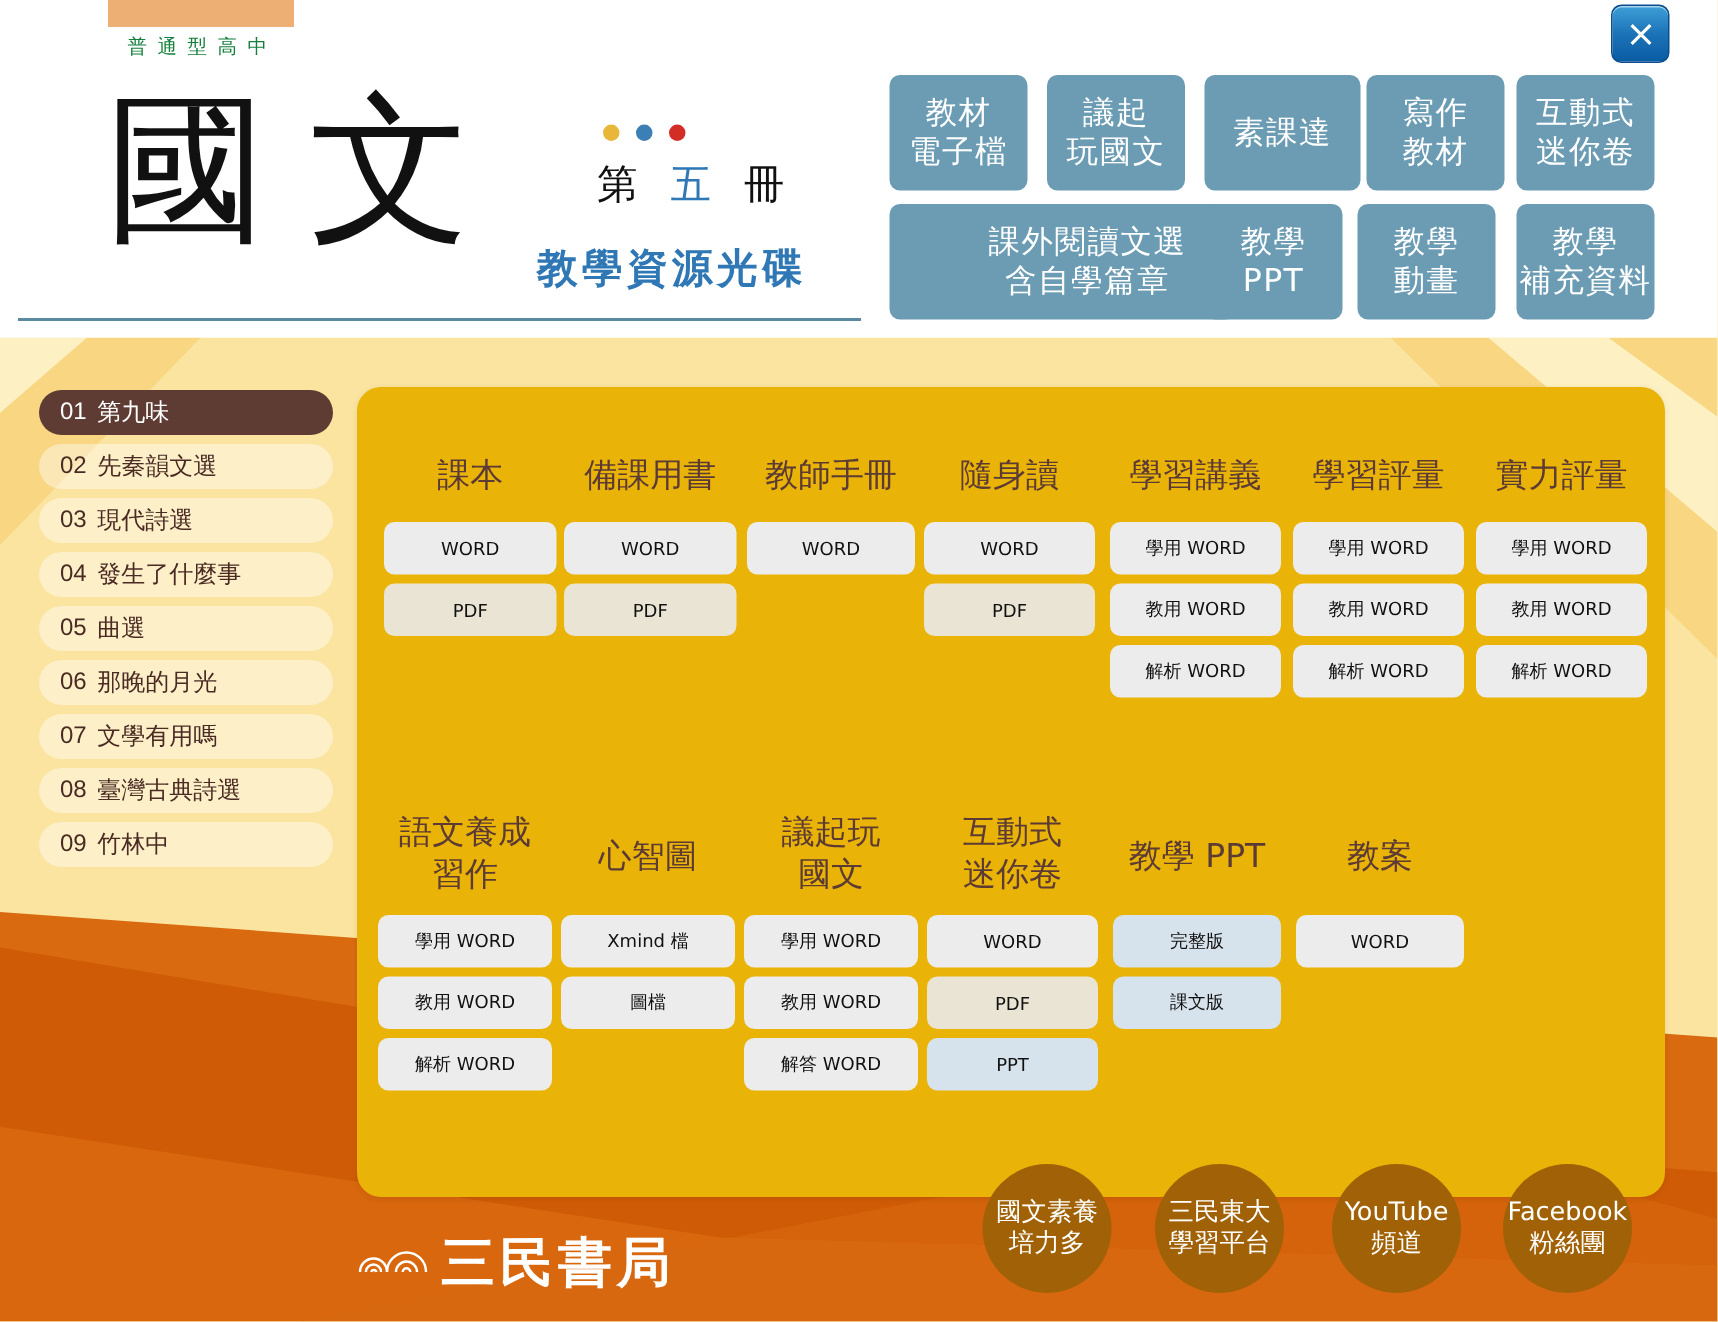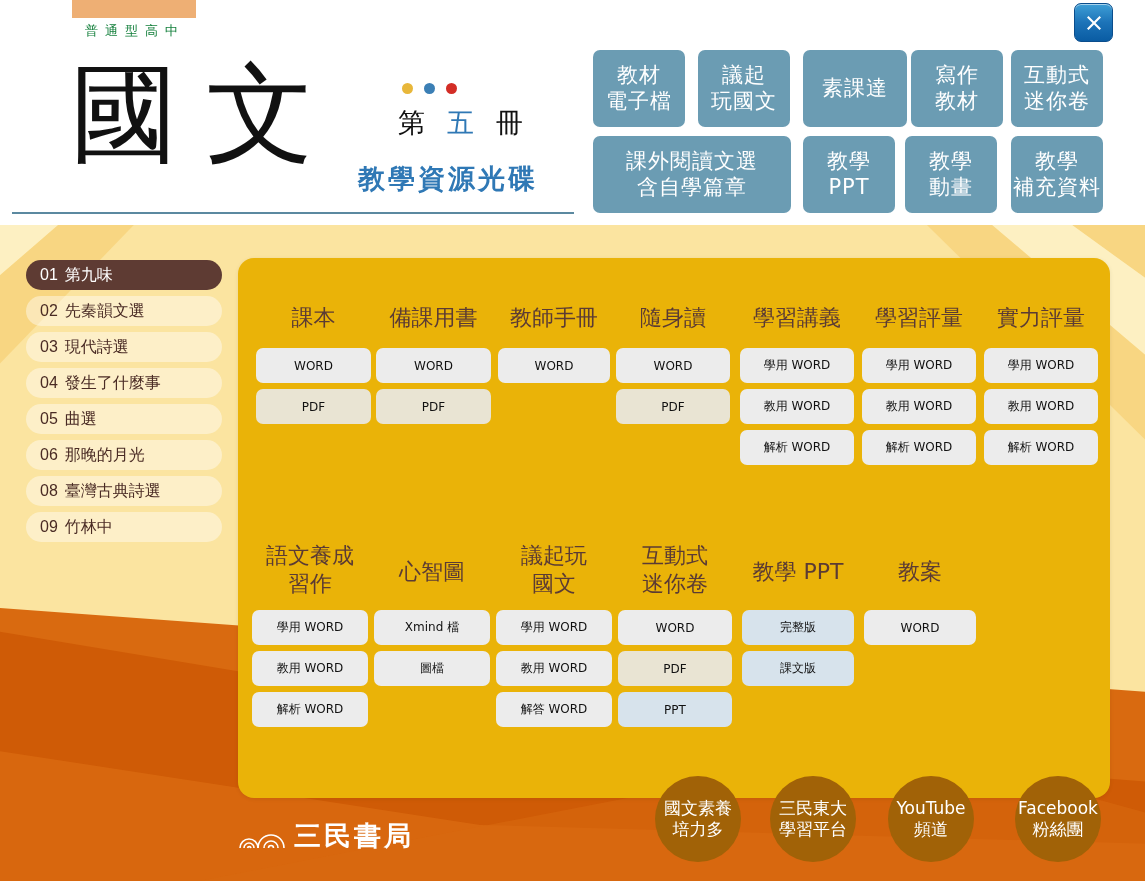--- a/index.html
+++ b/index.html
@@ -78,21 +78,21 @@
       font-size:12px;color:#111;margin-bottom:6px;cursor:pointer;white-space:nowrap;
       font-family:"DejaVu Sans","Liberation Sans",sans-serif;}
   .fb.word{background:#ececec;}
   .fb.pdf{background:#e9e4d3;}
   .fb.ppt{background:#d7e3ec;}
 
   
   .footer{position:absolute;left:0;top:760px;width:1145px;height:121px;z-index:12;}
   .logo{position:absolute;left:238px;top:58px;width:200px;height:40px;color:#fff;}
   .logo .arches{position:absolute;left:0;top:8px;}
-  .logo .name{position:absolute;left:56px;top:0px;font-size:27px;letter-spacing:3px;
+  .logo .name{position:absolute;left:56px;top:0px;font-size:36px;letter-spacing:3px;
      font-family:"DejaVu Serif","Liberation Serif",serif;font-weight:700;color:#fff;white-space:nowrap;}
 
   .circles{position:absolute;left:655px;top:16px;width:460px;height:100px;}
   .circ{position:absolute;width:86px;height:86px;border-radius:50%;background:#a16207;
     color:#fff;display:flex;flex-direction:column;align-items:center;justify-content:center;
     font-size:17px;line-height:1.25;cursor:pointer;text-align:center;
     font-family:"DejaVu Sans","Liberation Sans",sans-serif;}
   .circ span{display:block;white-space:nowrap;}
 </style>
 </head>
@@ -164,21 +164,21 @@
           <span>素課達</span>
         </div>
         <div class="tb" style="left: 318px; top: 0px; width: 92px; height: 77px;">
           <span>寫作</span>
           <span>教材</span>
         </div>
         <div class="tb" style="left: 418px; top: 0px; width: 92px; height: 77px;">
           <span>互動式</span>
           <span>迷你卷</span>
         </div>
-        <div class="tb" style="left: 0px; top: 86px; width: 198px; height: 77px;">
+        <div class="tb" style="left: 0px; top: 86px; width: 198px; height: 77px; padding-left: 33px;">
           <span>課外閱讀文選</span>
           <span>含自學篇章</span>
         </div>
         <div class="tb" style="left: 210px; top: 86px; width: 92px; height: 77px;">
           <span>教學</span>
           <span>PPT</span>
         </div>
         <div class="tb" style="left: 312px; top: 86px; width: 92px; height: 77px;">
           <span>教學</span>
           <span>動畫</span>
@@ -207,20 +207,24 @@
         <span class="no">04</span>
         <span>發生了什麼事</span>
       </div>
       <div class="si">
         <span class="no">05</span>
         <span>曲選</span>
       </div>
       <div class="si">
         <span class="no">06</span>
         <span>那晚的月光</span>
+      </div>
+      <div class="si">
+        <span class="no">07</span>
+        <span>文學有用嗎</span>
       </div>
       <div class="si">
         <span class="no">08</span>
         <span>臺灣古典詩選</span>
       </div>
       <div class="si">
         <span class="no">09</span>
         <span>竹林中</span>
       </div>
     </div>
@@ -376,20 +380,20 @@
           <span>培力多</span>
         </div>
         <div class="circ" style="left: 115px; top: 0px;">
           <span>三民東大</span>
           <span>學習平台</span>
         </div>
         <div class="circ" style="left: 233px; top: 0px;">
           <span>YouTube</span>
           <span>頻道</span>
         </div>
-        <div class="circ" style="left: 360px; top: 0px;">
+        <div class="circ" style="left: 347px; top: 0px;">
           <span>Facebook</span>
           <span>粉絲團</span>
         </div>
       </div>
   </div>
 
 </div>
 
 </body></html>

